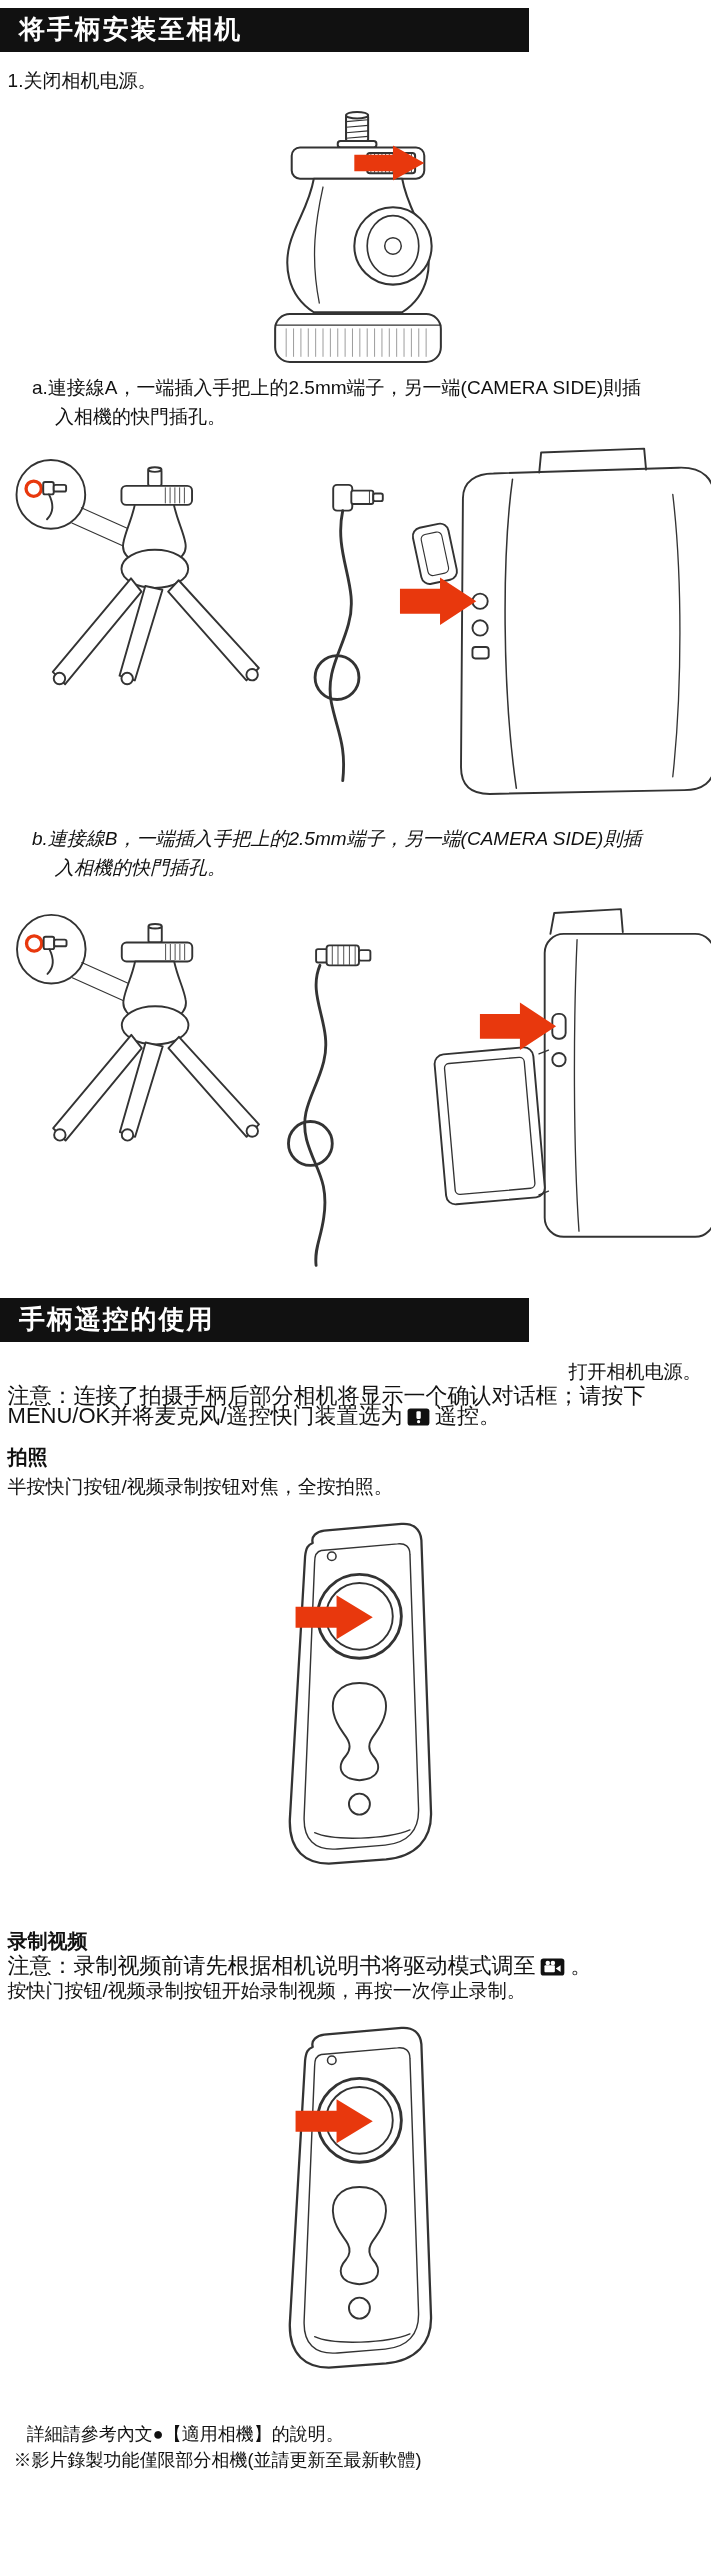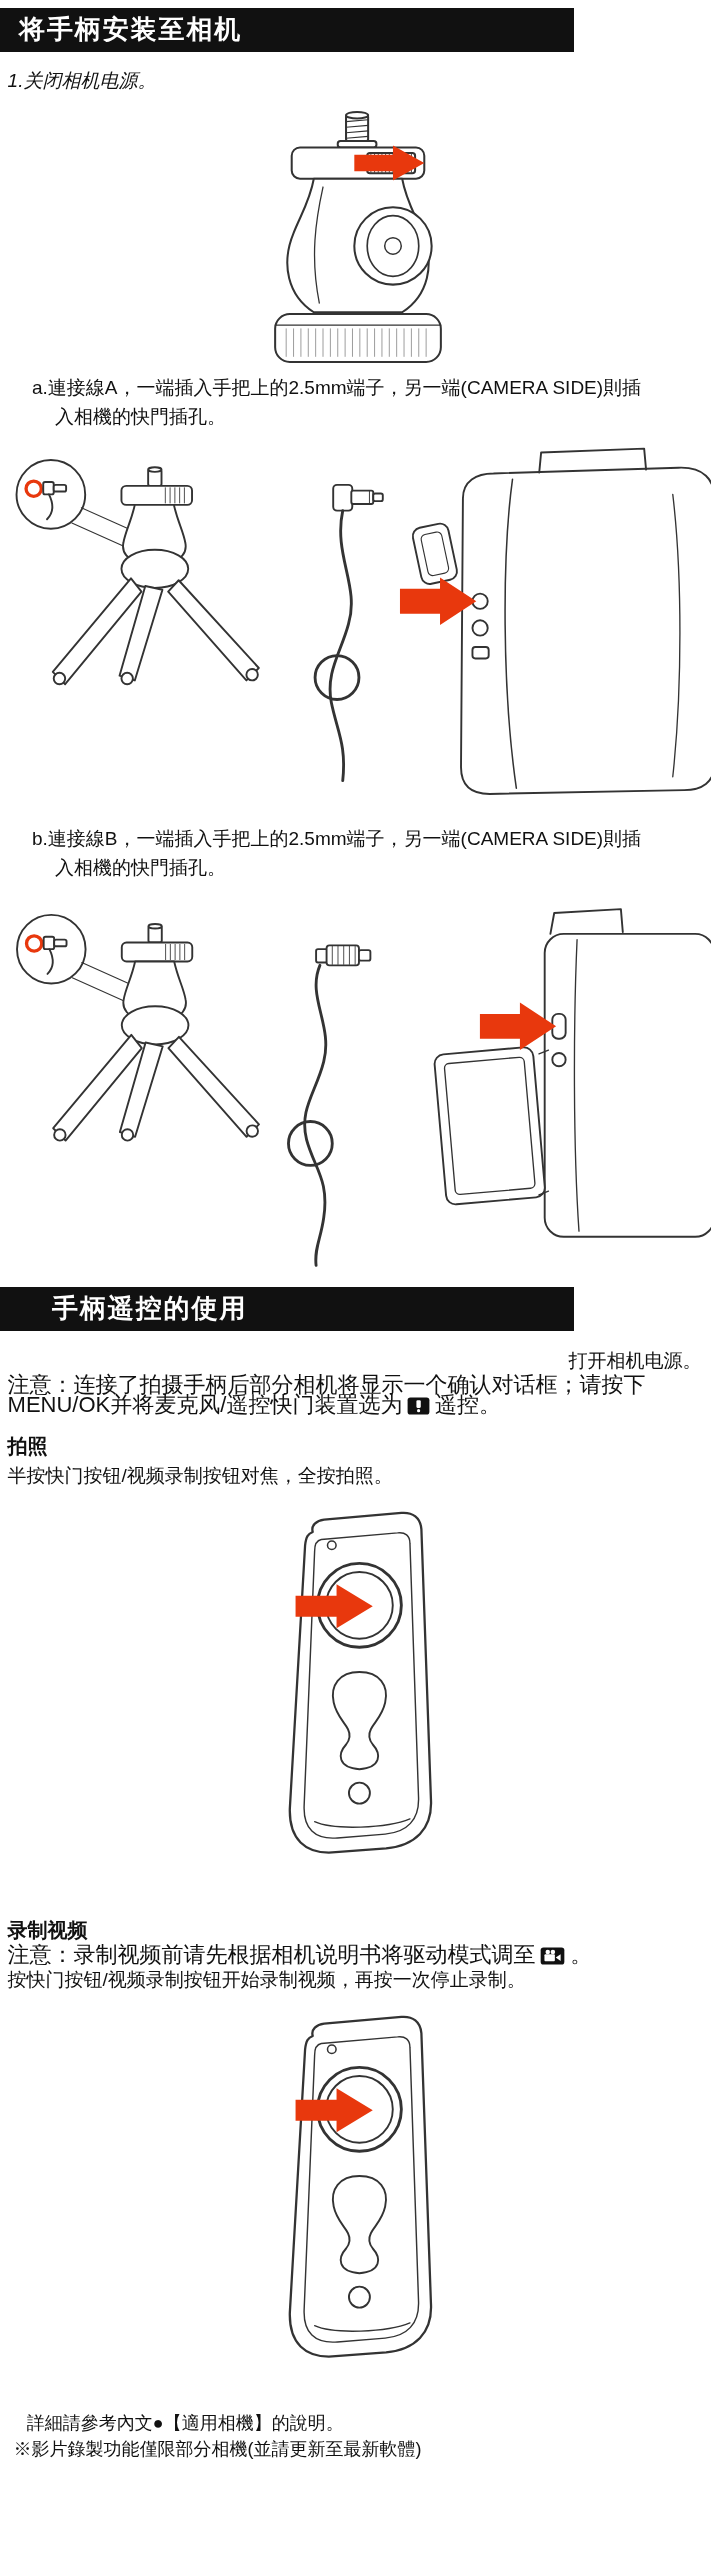--- a/index.html
+++ b/index.html
@@ -6,44 +6,44 @@
   html, body { background:#fff; }
   body {
     width:715px;
     font-family:"Liberation Sans", sans-serif;
     color:#111;
   }
   .page { width:715px; height:2576px; background:#fff; overflow:hidden; position:relative; }
 
   .bar {
     background:var(--header-bg,#111);
-    width:574px; height:44px;
+    width:529px; height:44px;
     display:flex; align-items:center;
   }
   .bar-text { color:#fff; font-size:26px; font-weight:bold; padding-left:19px; letter-spacing:1.9px; }
 
   .step { font-size:19px; line-height:29px; margin-left:7.6px; margin-right:13.4px; }
   .substep {
     font-size:19px; line-height:29px;
     margin-left:32px; max-width:615px;
     padding-left:23px; text-indent:-23px;
   }
   .note { font-size:22px; line-height:20px; margin-left:7.6px; max-width:692px; }
   .subhead { font-size:20px; line-height:29px; font-weight:bold; margin-left:7.6px; }
 
   figure { display:block; }
   .fig-center { width:258px; margin:11.4px auto 0; }
   .fig-handle { width:224px; margin:17px auto 0; }
   .fig-wide { margin:9.5px 0 0 4.8px; }
 
   [data-name="section-header-install"] { margin-top:7.6px; }
-  [data-name="step-1"] { margin-top:14.3px;font-style:italic; }
+  [data-name="step-1"] { margin-top:14.3px; }
   [data-name="step-3"] { margin-top:9.5px; }
-  [data-name="step-3b"] { margin-top:11.4px; }
-  [data-name="section-header-remote"] { margin-top:14px;padding-left:33px; }
+  [data-name="step-3b"] { margin-top:11.4px;font-style:italic; }
+  [data-name="section-header-remote"] { margin-top:25px; }
   [data-name="power-on-text"] { margin-top:15px;text-align:right; }
   [data-name="photo-heading"] { margin-top:17px; }
   [data-name="video-heading"] { margin-top:56px; }
   [data-name="footnote"] { margin:46px 13.4px 0 13.4px; font-size:18px; line-height:26px; }
   [data-name="footnote-line2"] { padding-left:13.4px; }
 
   svg { display:block; }
   .arrow { fill:var(--accent-red,#e8380d); }
   .arrow-stroke { stroke:var(--accent-red,#e8380d); }
 

